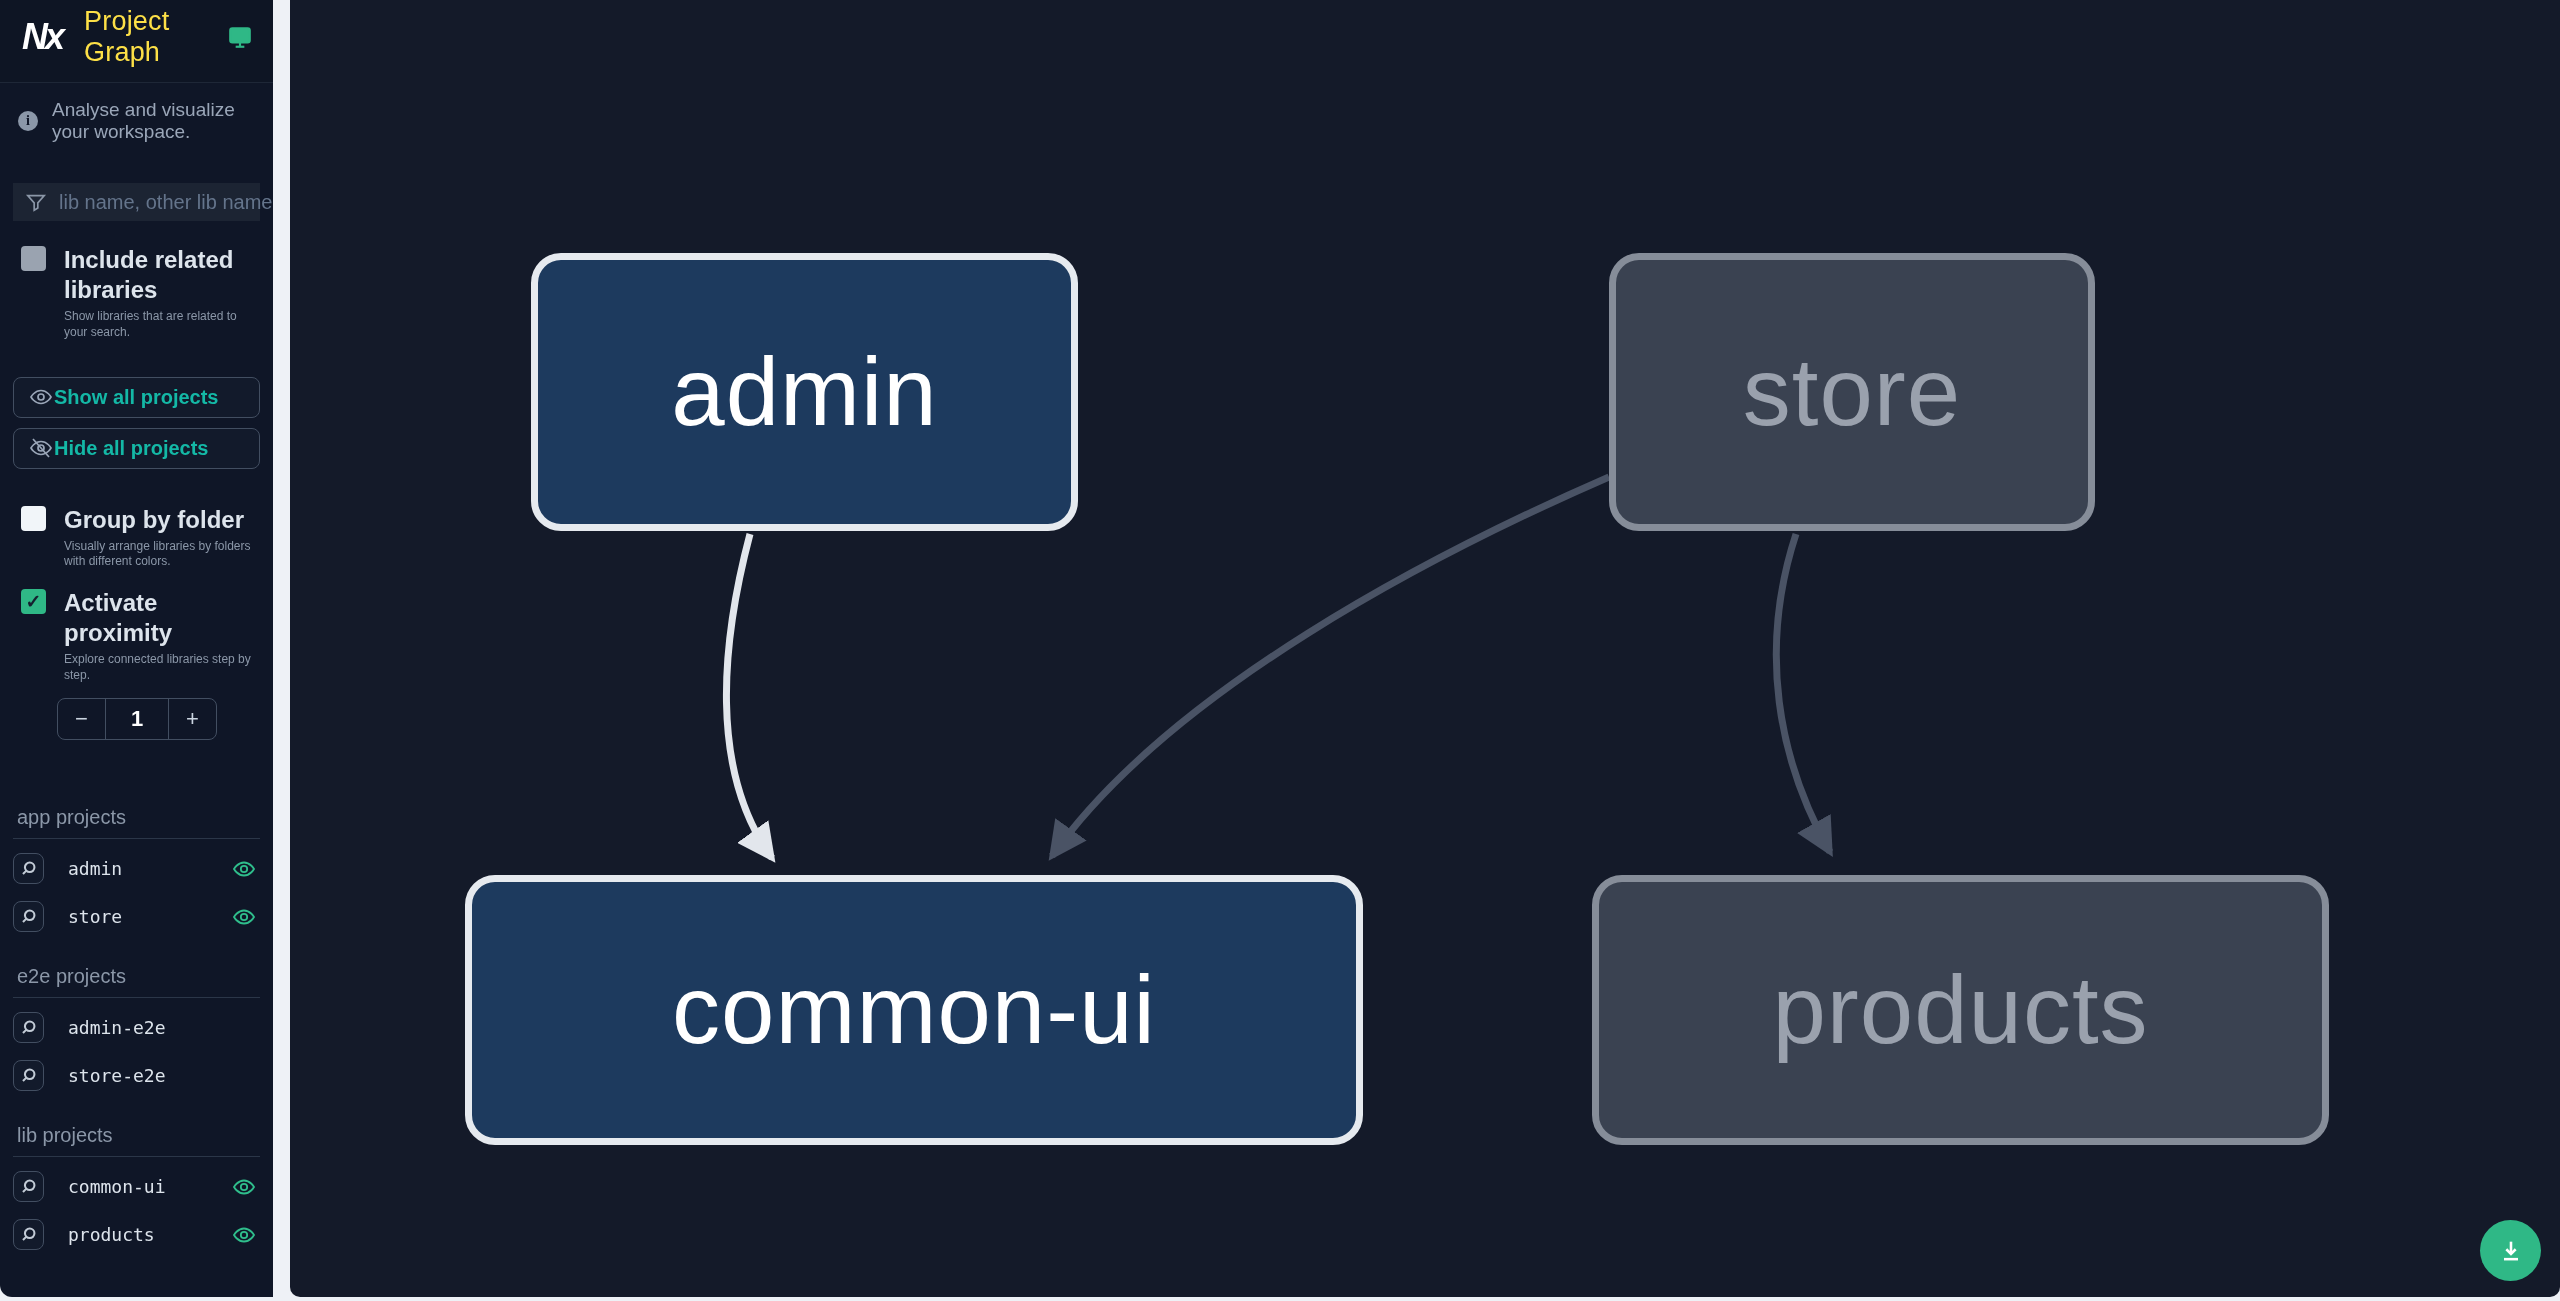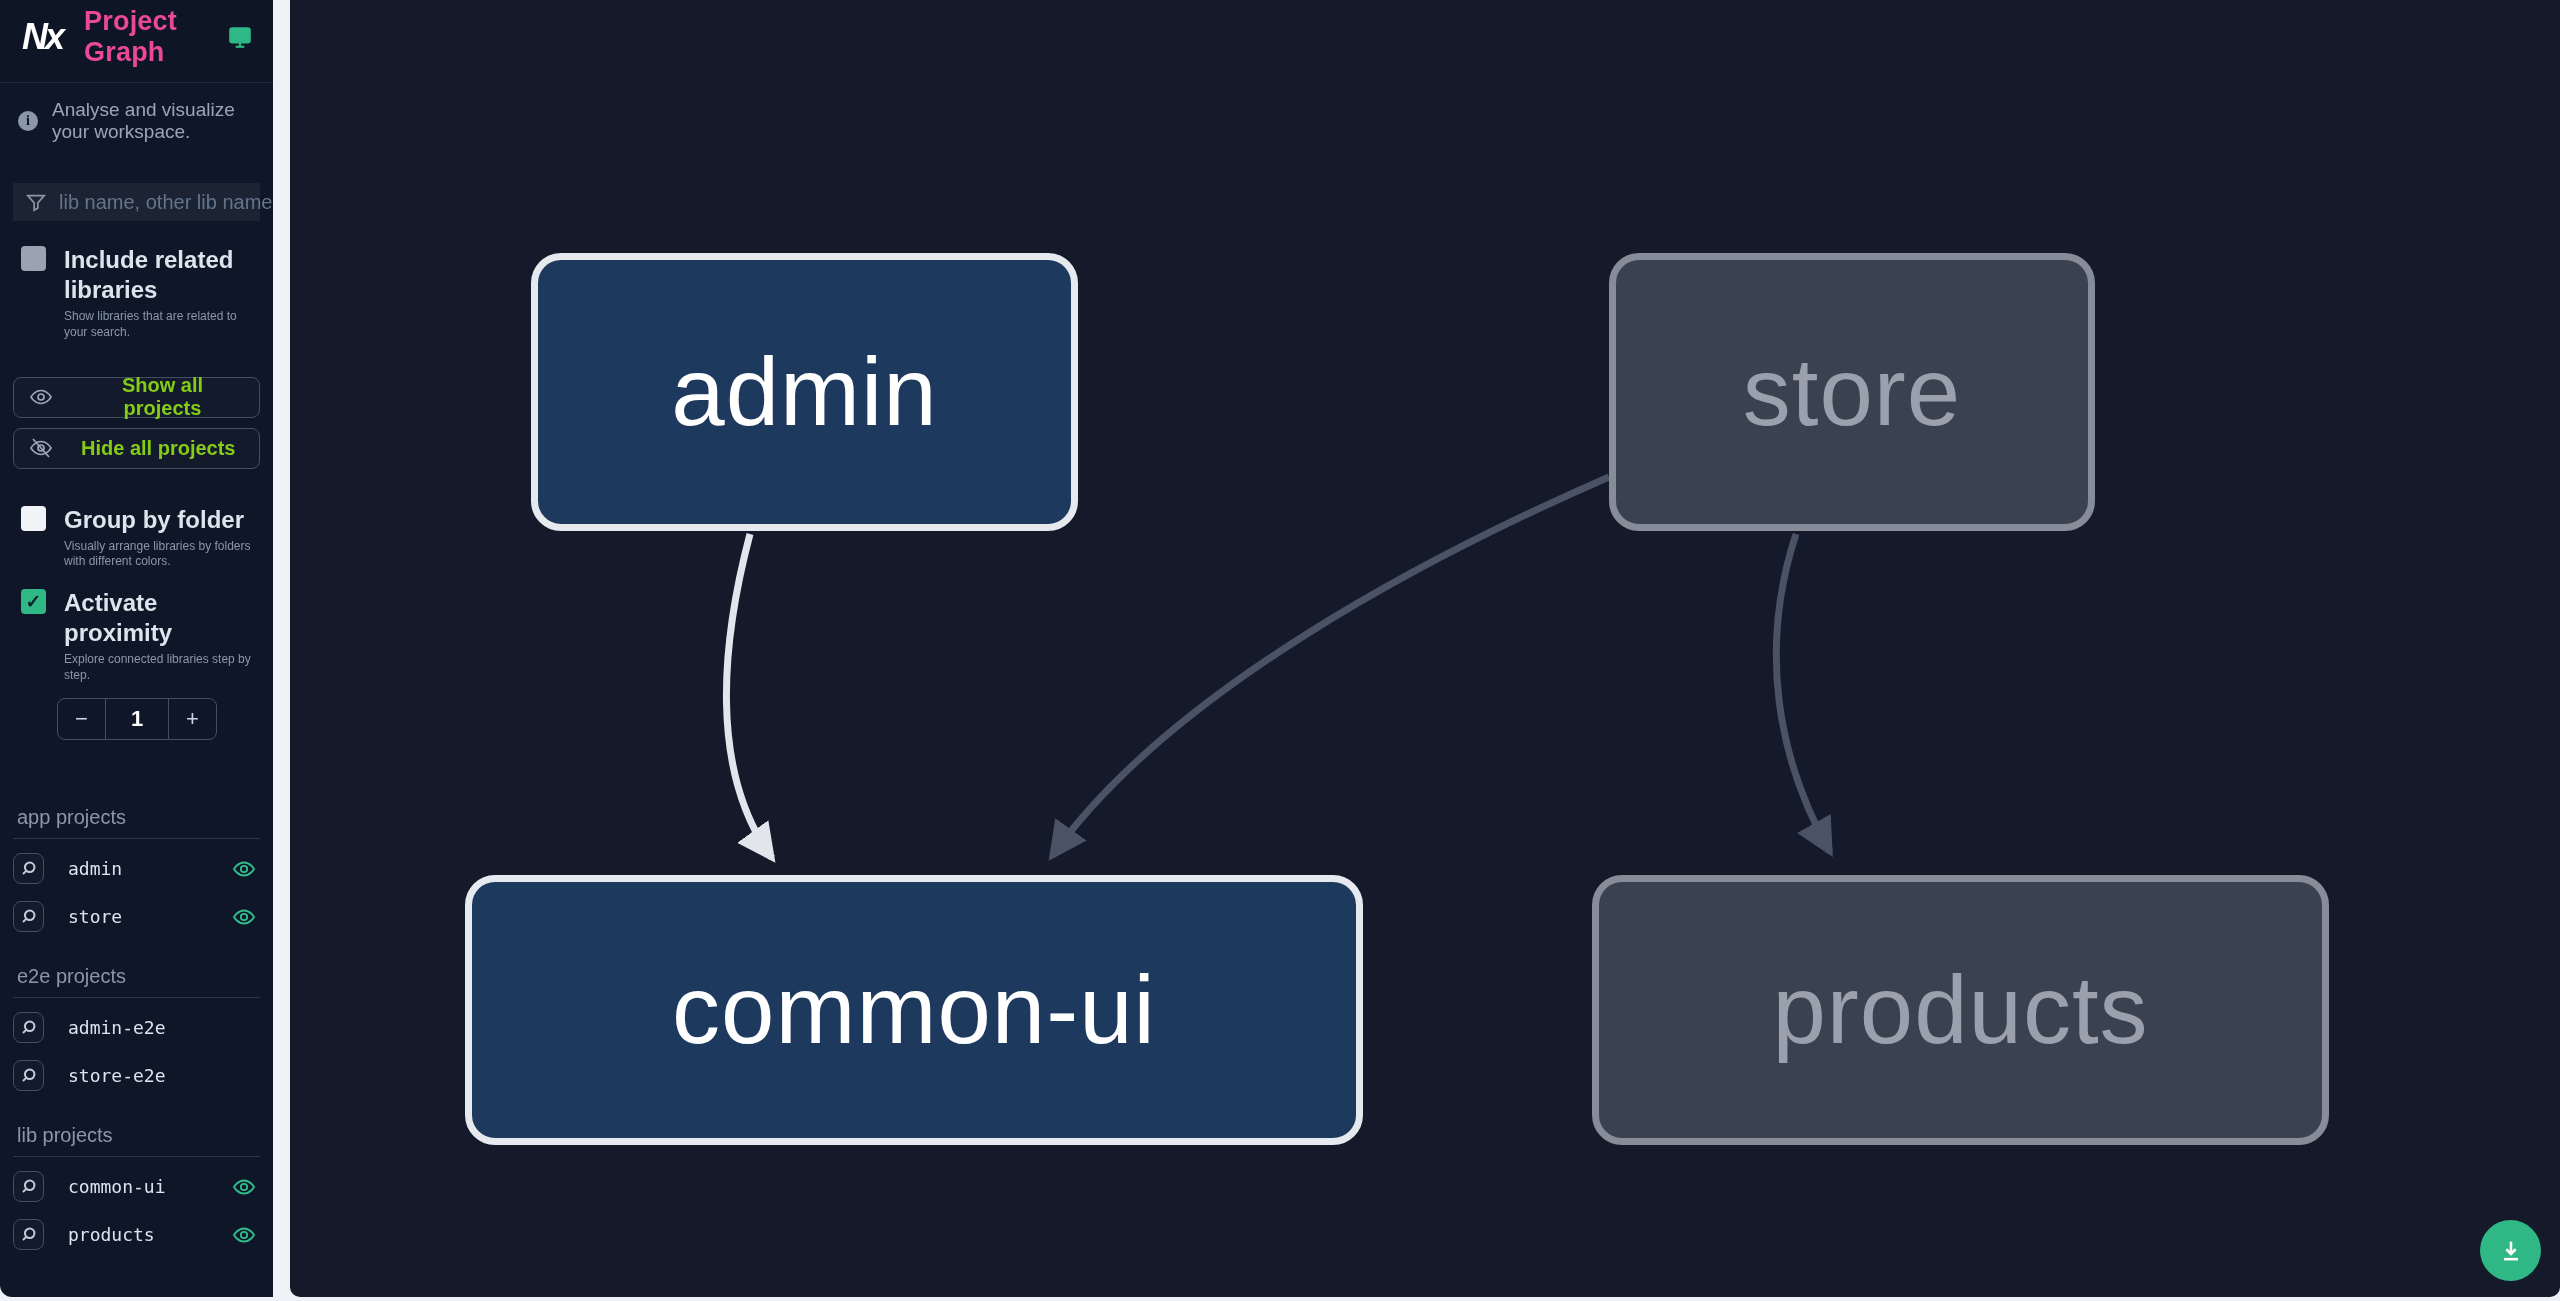--- a/index.html
+++ b/index.html
@@ -11,21 +11,21 @@
              background:#0f1627; color:#e2e8f0; border-bottom-left-radius:12px;
              overflow:hidden; }
   .canvas  { position:absolute; left:290px; top:0; width:2270px; height:1297px;
              background:#141a29; border-bottom-left-radius:10px; border-bottom-right-radius:10px; }
 
   
   .sb-header { height:83px; display:flex; align-items:center; padding:0 20px 8px 22px;
                border-bottom:1px solid #1e2737; background:#0e1524; }
   .nx-logo { font-weight:900; font-size:36px; color:#ffffff; font-style:italic;
              letter-spacing:-3px; margin-right:22px; }
-  .sb-title { font-size:27px; font-weight:700; color:#ec4899; letter-spacing:.2px; }
+  .sb-title { font-size:27px; font-weight:400; color:#fde047; letter-spacing:.2px; }
   .monitor-ic { margin-left:18px; color:#2fb886; display:flex; }
 
   .tagline { display:flex; align-items:center; gap:14px; padding:16px 13px 0 18px;
              color:#9aa6b8; font-size:19px; }
   .info-ic { width:20px; height:20px; border-radius:50%; background:#8b97a8; color:#0f1627;
              font-size:14px; font-weight:700; display:flex; align-items:center;
              justify-content:center; font-family:"Liberation Serif", serif; flex:0 0 auto; }
 
   
   .filter { margin:40px 13px 0 13px; height:38px; background:#1c2433; border-radius:0;
@@ -40,22 +40,22 @@
   .cb { width:25px; height:25px; border-radius:4px; flex:0 0 auto; margin-top:1px; }
   .cb.gray  { background:#9aa3b0; }
   .cb.white { background:#f1f5f9; }
   .cb.checked { background:#2fb886; display:flex; align-items:center; justify-content:center;
                 color:#15202f; font-size:19px; font-weight:700; }
   .opt-label { font-size:24px; font-weight:700; color:#dde4ec; line-height:1.25; }
   .opt-desc  { font-size:12px; color:#8b97a8; line-height:1.32; margin-top:4px; }
 
   
   .btn { margin:10px 13px 0 13px; height:41px; border:1px solid #424e61; border-radius:8px;
-         background:#121a2b; display:flex; align-items:center; gap:28px; padding:16px 15px;
-         color:#84cc16; font-size:20px; font-weight:700; cursor:pointer; width:247px; }
+         background:#121a2b; display:flex; align-items:center; gap:1px; padding:16px 15px;
+         color:#14b8a6; font-size:20px; font-weight:700; cursor:pointer; width:247px; }
   .btn:first-of-type { margin-top:36px; }
   .btn svg { color:#9aa6b8; flex:0 0 auto; }
 
   
   .stepper { margin:14px 0 0 57px; width:160px; height:42px; display:flex;
              border:1px solid #424e61; border-radius:8px; overflow:hidden; }
   .stepper > div { display:flex; align-items:center; justify-content:center; font-size:22px; }
   .step-dec, .step-inc { flex:0 0 47px; color:#cbd5e1; cursor:pointer; }
   .step-val { flex:1; color:#ffffff; font-weight:700; font-size:20px;
               border-left:1px solid #424e61; border-right:1px solid #424e61; }

